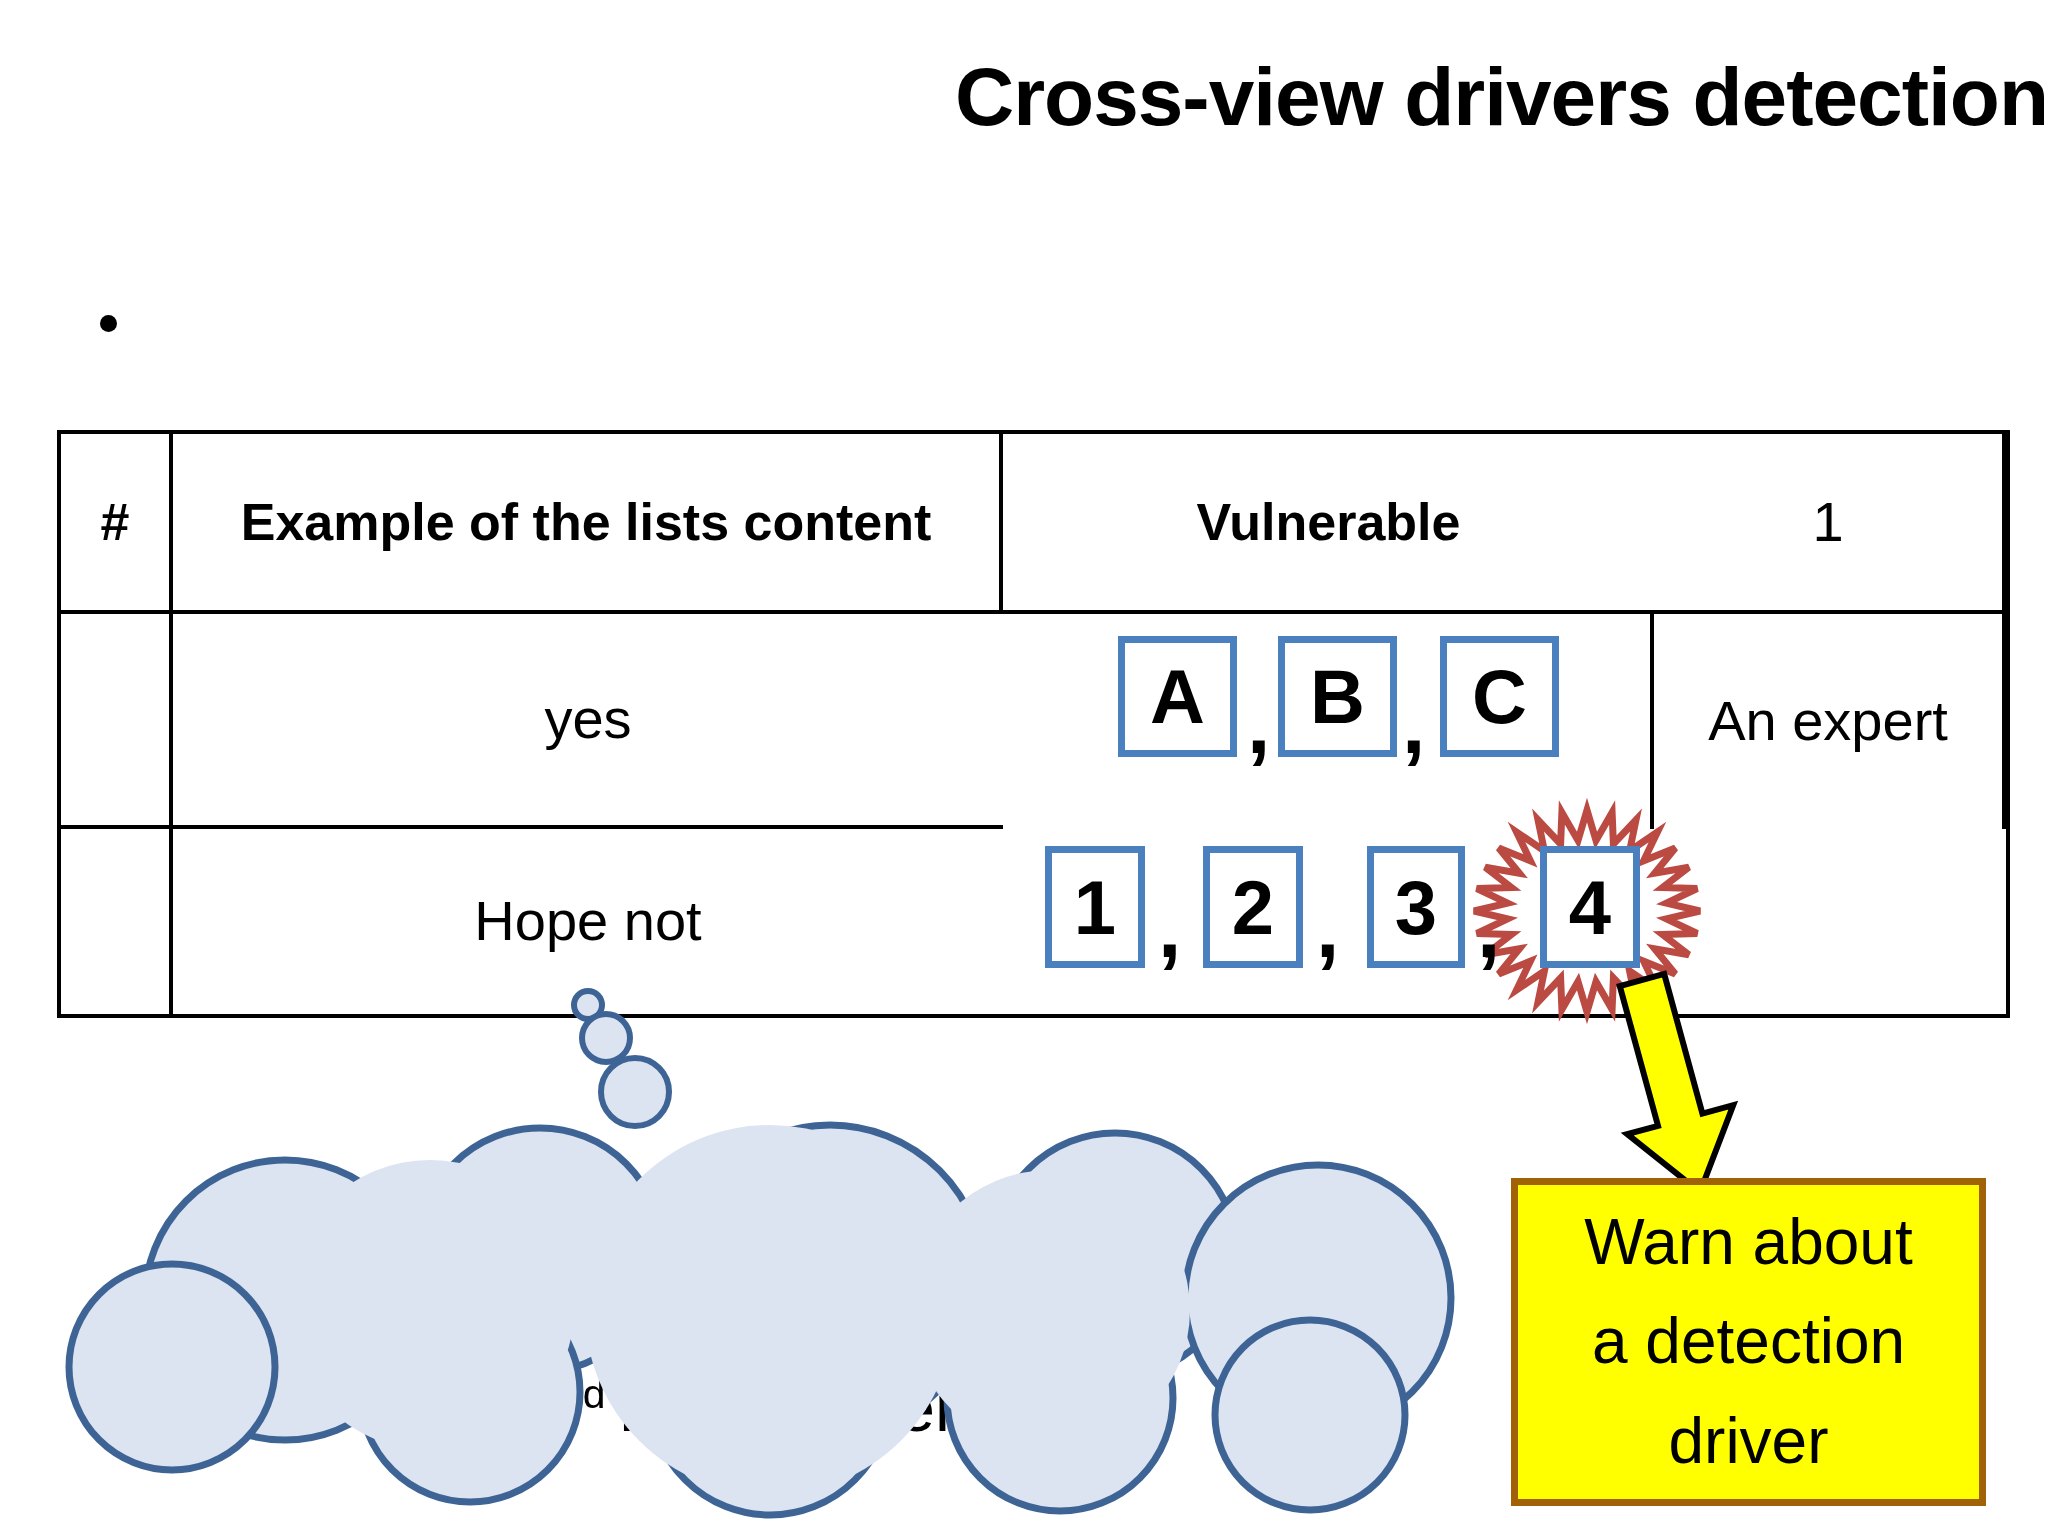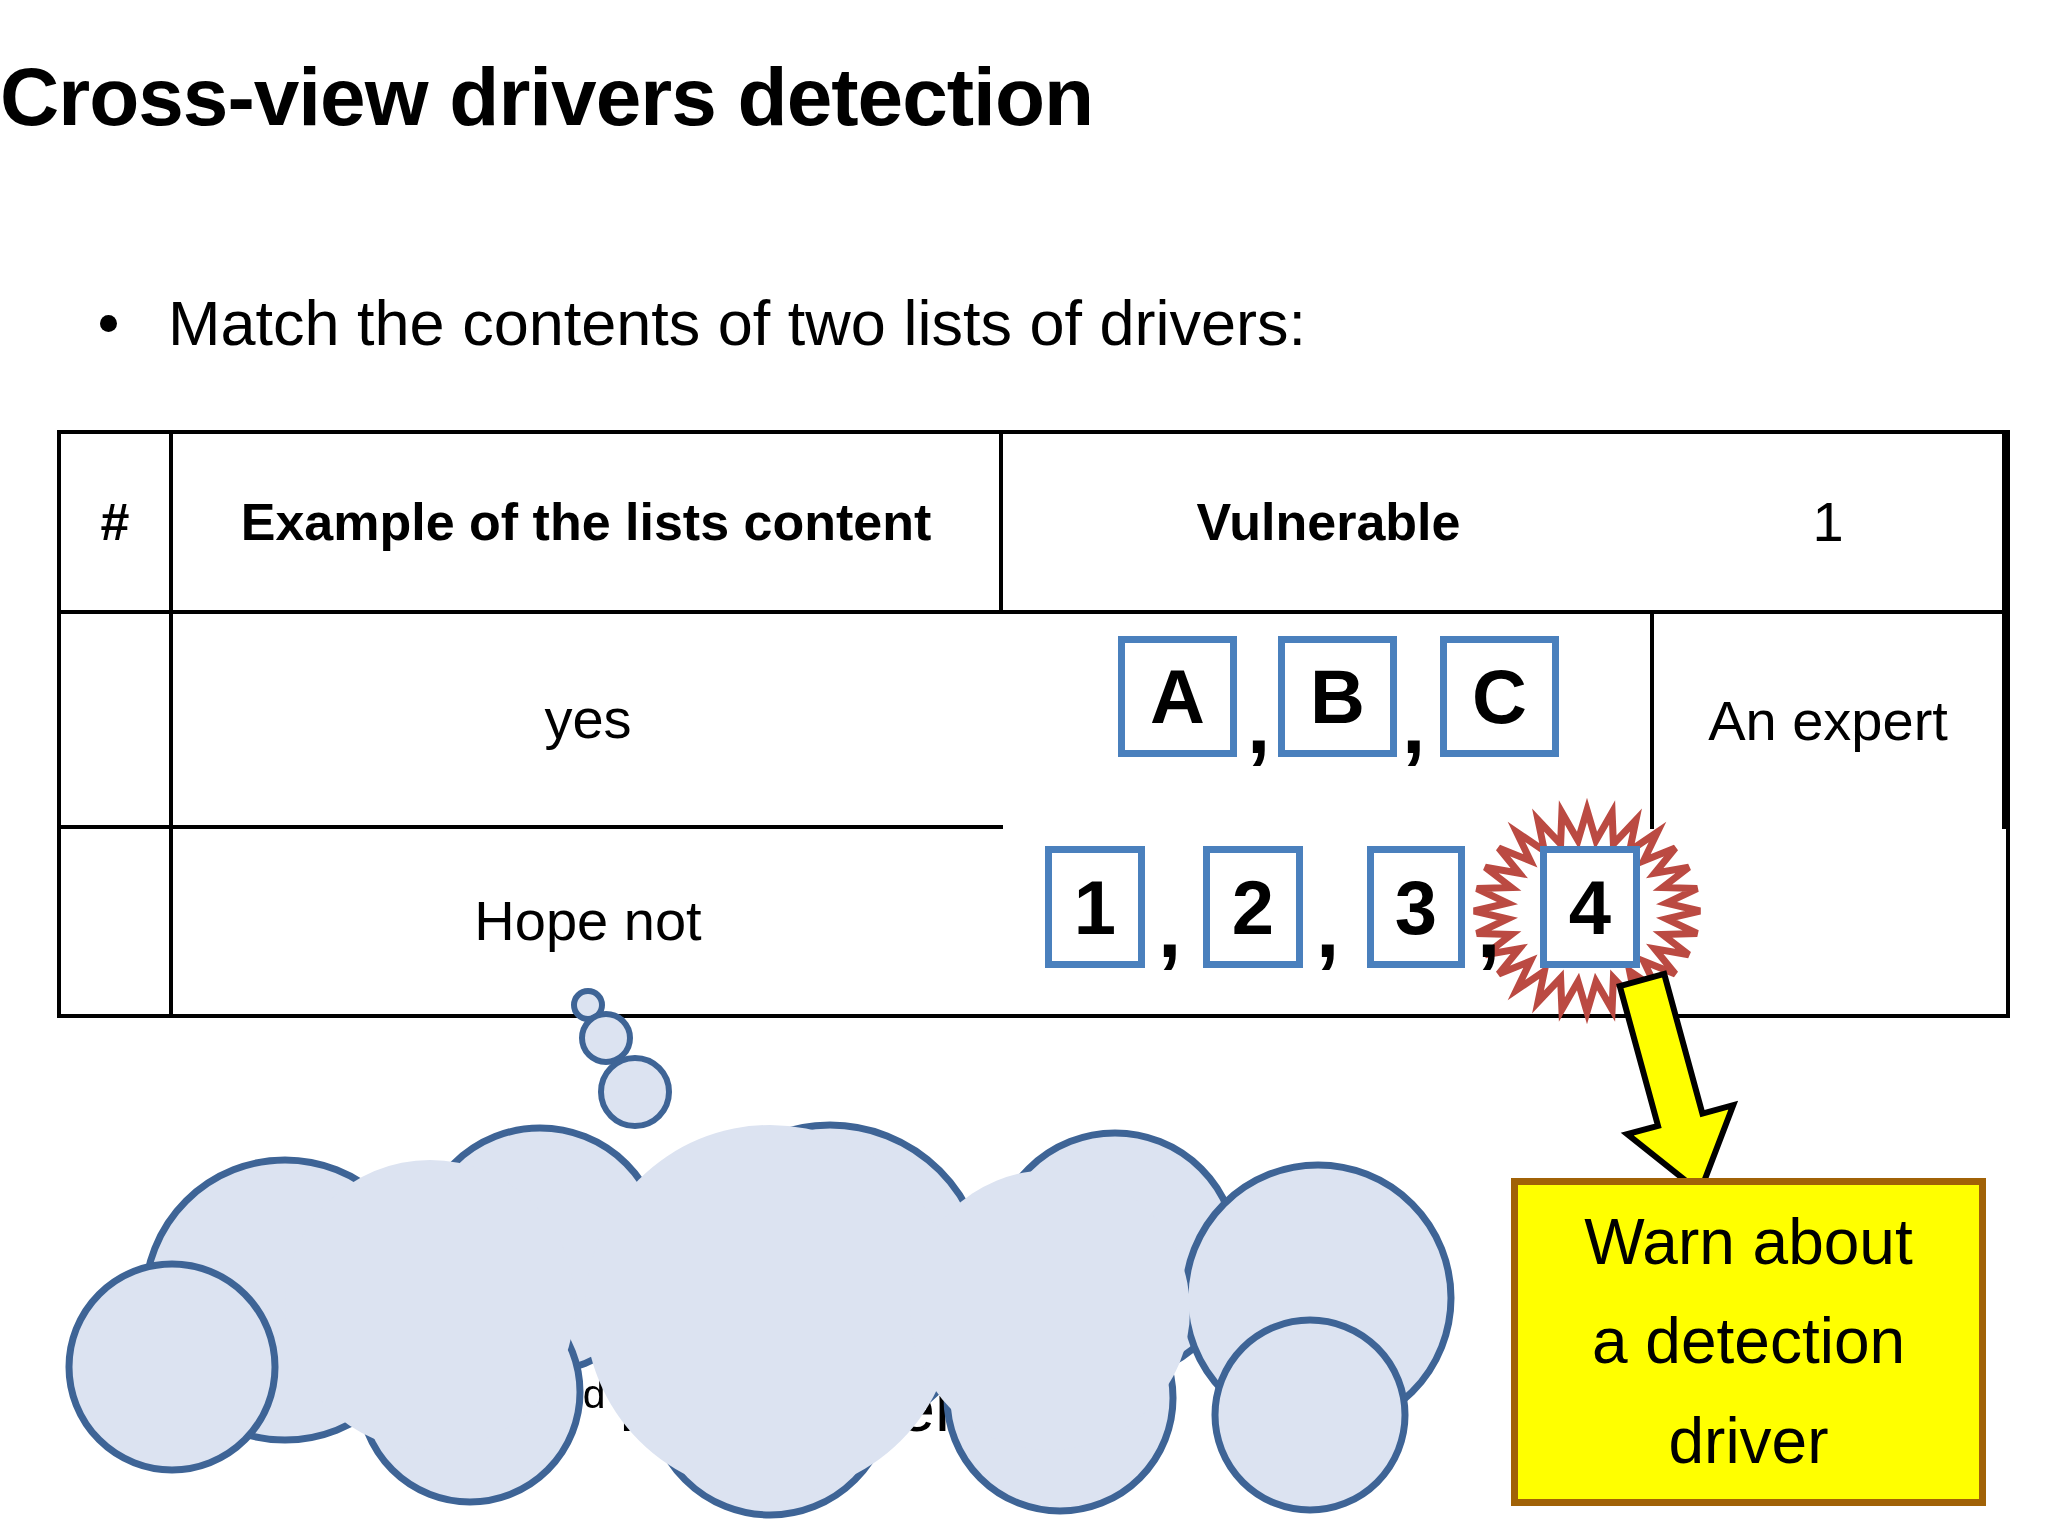--- a/index.html
+++ b/index.html
@@ -1,20 +1,20 @@
 <!DOCTYPE html>
 <html><head>
 <meta charset="utf-8">
 <style>
   html,body{margin:0;padding:0;background:#fff;}
   #slide{position:relative;width:2048px;height:1536px;background:#ffffff;overflow:hidden;
          font-family:"Liberation Sans",sans-serif;color:#000;}
 
   
-  .title{position:absolute;top:52px;left:0;width:2048px;text-align:left;
+  .title{position:absolute;top:52px;left:0;width:2048px;text-align:right;
          font-size:82px;font-weight:bold;line-height:1.1;letter-spacing:-1px;}
   .bullet-dot{position:absolute;left:100px;top:315px;width:17px;height:17px;
               border-radius:50%;background:#000;}
   .bullet-text{position:absolute;left:168px;top:292px;font-size:63px;line-height:1;}
 
   
   .tbl{position:absolute;left:57px;top:430px;width:1953px;height:588px;
        box-sizing:border-box;border:4px solid #000;display:grid;
        grid-template-columns:112px 830px 651px 352px;
        grid-template-rows:180px 215px 185px;}
@@ -48,21 +48,20 @@
            text-align:center;font-size:64px;line-height:1.55;}
 </style>
 </head>
 <body>
 
 <div id="slide">
 
   <div class="title">Cross-view drivers detection</div>
 
   <div class="bullet-dot"></div>
-  <div class="bullet-text">Match the contents of two lists of drivers:</div>
 
   <div class="tbl">
     <div class="c rb bb hdr">#</div>
     <div class="c rb bb hdr pad">Example of the lists content</div>
     <div class="c bb hdr">Vulnerable</div>
 
     <div class="c rb bb">1</div>
     <div class="c rb bb"></div>
     <div class="c bb">yes</div>
 

